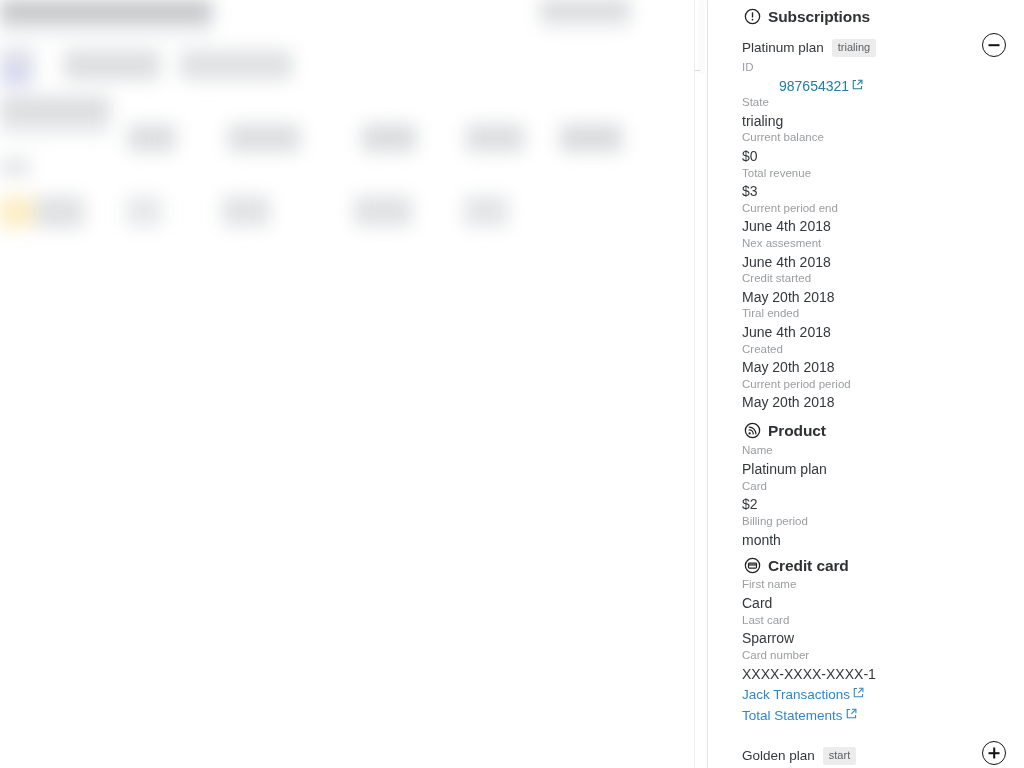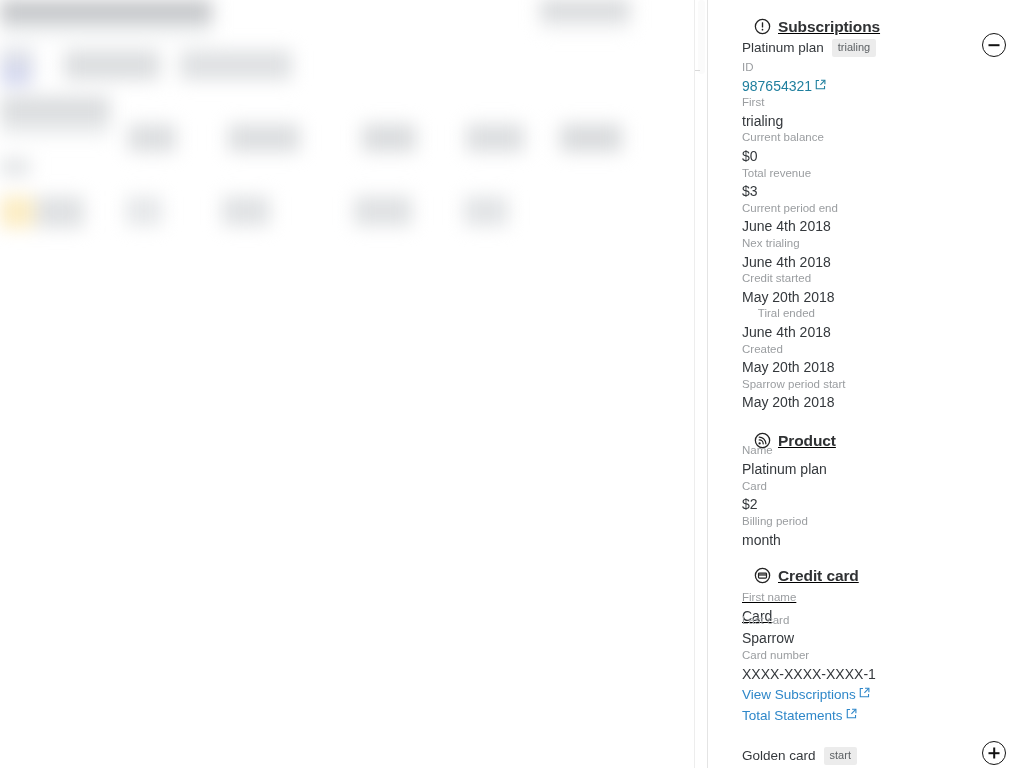--- a/index.html
+++ b/index.html
@@ -84,23 +84,22 @@
   .panel-inner {
     position: relative;
     padding: 0 16px 0 34px;
   }
 
   
   .section-header {
     display: flex;
     align-items: center;
     gap: 7px;
-    margin: 12px;
-    position: absolute;
-    text-decoration: underline;
+    margin: 2px;
+    position: absolute;
   }
   .section-header .sh-icon {
     display: inline-flex;
     width: 17px;
     height: 17px;
     flex: 0 0 17px;
     align-items: center;
     justify-content: center;
   }
   .section-header .sh-title {
@@ -186,20 +185,21 @@
     margin-bottom: 5px;
   }
   .field-value {
     display: block;
     font-size: 14px;
     color: #34383c;
     line-height: 1.05;
   }
   .field-value.link {
     color: #1f7f9e;
+    margin-left: 37px;
   }
 
   .ext-link-icon {
     display: inline-block;
     margin-left: 3px;
     vertical-align: 1px;
   }
 
   
   .panel-link {
@@ -277,53 +277,53 @@
       <div id="sub-fields">
           <div class="field" style="top: 62px;">
             <span class="field-label">ID</span>
             <span class="field-value link">987654321<span class="ext-link-icon"><svg width="11" height="11" viewBox="0 0 12 12">
                   <path d="M4.4 1.6H1.4v9h9v-3" fill="none" stroke="#1f7f9e" stroke-width="1.2"></path>
                   <path d="M6.6 1.4h4.2v4.2" fill="none" stroke="#1f7f9e" stroke-width="1.2"></path>
                   <path d="M10.6 1.6L5.9 6.3" fill="none" stroke="#1f7f9e" stroke-width="1.2"></path>
                 </svg></span></span>
           </div>
           <div class="field" style="top: 97.2px;">
-            <span class="field-label">First</span>
+            <span class="field-label">State</span>
             <span class="field-value">trialing</span>
           </div>
           <div class="field" style="top: 132px;">
             <span class="field-label">Current balance</span>
             <span class="field-value">$0</span>
           </div>
           <div class="field" style="top: 167.6px;">
             <span class="field-label">Total revenue</span>
             <span class="field-value">$3</span>
           </div>
           <div class="field" style="top: 202.8px;">
             <span class="field-label">Current period end</span>
             <span class="field-value">June 4th 2018</span>
           </div>
           <div class="field" style="top: 238px;">
-            <span class="field-label">Nex trialing</span>
+            <span class="field-label">Nex assesment</span>
             <span class="field-value">June 4th 2018</span>
           </div>
           <div class="field" style="top: 273.2px;">
             <span class="field-label">Credit started</span>
             <span class="field-value">May 20th 2018</span>
           </div>
-          <div class="field" style="top: 308.4px; text-align: center;">
+          <div class="field" style="top: 308.4px;">
             <span class="field-label">Tiral ended</span>
             <span class="field-value">June 4th 2018</span>
           </div>
           <div class="field" style="top: 343.6px;">
             <span class="field-label">Created</span>
             <span class="field-value">May 20th 2018</span>
           </div>
           <div class="field" style="top: 378.8px;">
-            <span class="field-label">Sparrow period start</span>
+            <span class="field-label">Current period period</span>
             <span class="field-value">May 20th 2018</span>
           </div>
         </div>
 
       <div class="section-header" id="hdr-product">
         <span class="sh-icon">
           <svg width="17" height="17" viewBox="0 0 20 20">
             <circle cx="10" cy="10" r="8.4" fill="none" stroke="#222" stroke-width="1.5"></circle>
             <circle cx="6.6" cy="13.4" r="1.35" fill="#222"></circle>
             <path d="M6.2 9.3a4.6 4.6 0 0 1 4.6 4.6" fill="none" stroke="#222" stroke-width="1.5" stroke-linecap="round"></path>
@@ -351,51 +351,51 @@
         <span class="sh-icon">
           <svg width="17" height="17" viewBox="0 0 20 20">
             <circle cx="10" cy="10" r="8.4" fill="none" stroke="#222" stroke-width="1.5"></circle>
             <rect x="5.3" y="7.2" width="9.4" height="5.8" rx="1" fill="none" stroke="#222" stroke-width="1.4"></rect>
             <rect x="5.3" y="8.6" width="9.4" height="1.5" fill="#222"></rect>
           </svg>
         </span>
         <span class="sh-title">Credit card</span>
       </div>
       <div id="card-fields">
-          <div class="field" style="top: 592px; text-decoration: underline;">
+          <div class="field" style="top: 579px;">
             <span class="field-label">First name</span>
             <span class="field-value">Card</span>
           </div>
           <div class="field" style="top: 614.5px;">
             <span class="field-label">Last card</span>
             <span class="field-value">Sparrow</span>
           </div>
           <div class="field" style="top: 650px;">
             <span class="field-label">Card number</span>
             <span class="field-value">XXXX-XXXX-XXXX-1</span>
           </div>
         </div>
 
       <a class="panel-link" id="link-transactions">
-        <span>View Subscriptions</span><span class="ext-link-icon"><svg width="11" height="11" viewBox="0 0 12 12">
+        <span>Jack Transactions</span><span class="ext-link-icon"><svg width="11" height="11" viewBox="0 0 12 12">
               <path d="M4.4 1.6H1.4v9h9v-3" fill="none" stroke="#2e87c9" stroke-width="1.2"></path>
               <path d="M6.6 1.4h4.2v4.2" fill="none" stroke="#2e87c9" stroke-width="1.2"></path>
               <path d="M10.6 1.6L5.9 6.3" fill="none" stroke="#2e87c9" stroke-width="1.2"></path>
             </svg></span>
       </a>
       <a class="panel-link" id="link-statements">
         <span>Total Statements</span><span class="ext-link-icon"><svg width="11" height="11" viewBox="0 0 12 12">
               <path d="M4.4 1.6H1.4v9h9v-3" fill="none" stroke="#2e87c9" stroke-width="1.2"></path>
               <path d="M6.6 1.4h4.2v4.2" fill="none" stroke="#2e87c9" stroke-width="1.2"></path>
               <path d="M10.6 1.6L5.9 6.3" fill="none" stroke="#2e87c9" stroke-width="1.2"></path>
             </svg></span>
       </a>
 
       <div class="plan-row" id="plan-row-2">
-        <span class="plan-name">Golden card</span>
+        <span class="plan-name">Golden plan</span>
         <span class="badge">start</span>
       </div>
 
       <button class="round-btn plus" id="btn-expand-2" aria-label="expand"></button>
 
     </div>
   </div>
 </div>
 
 </body></html>

